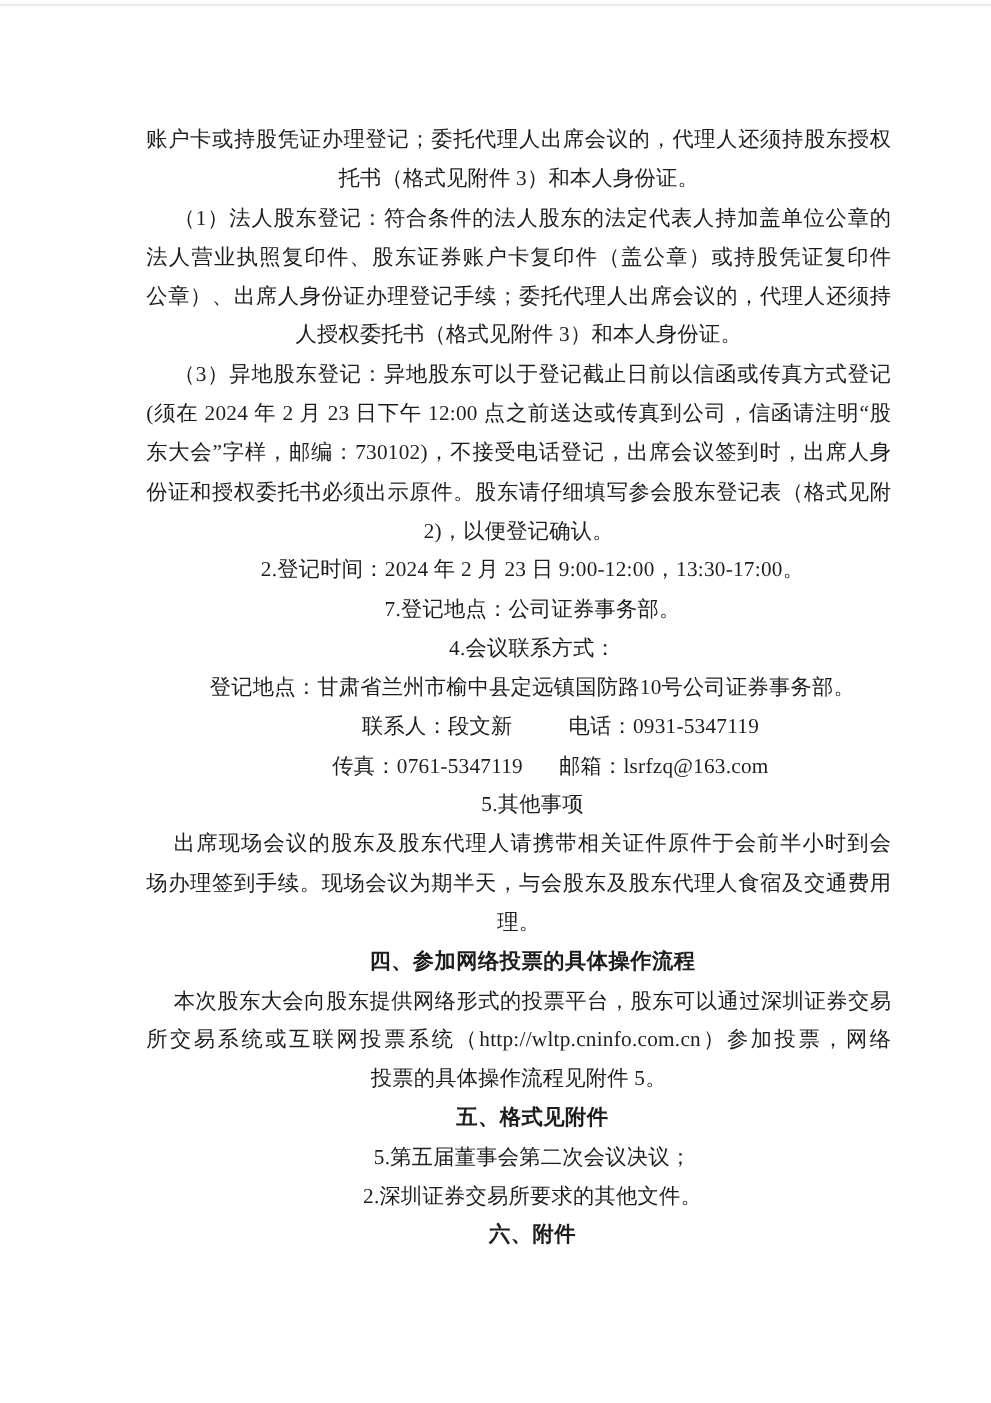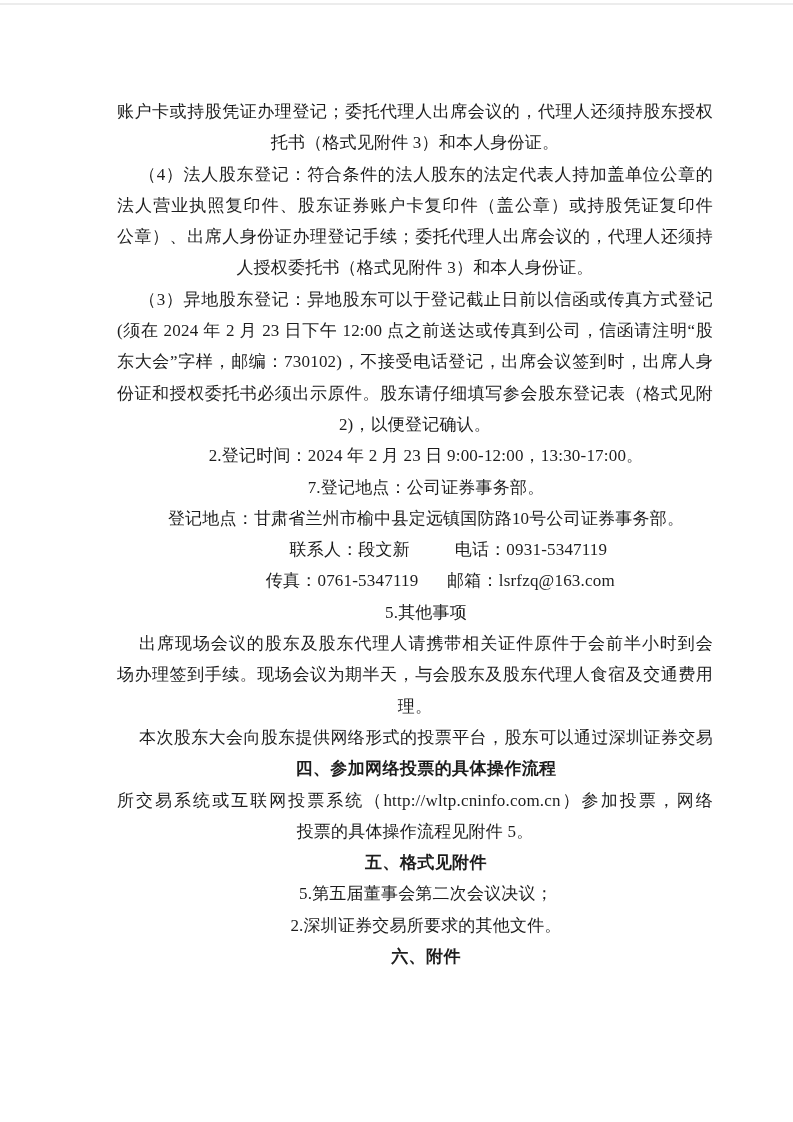--- a/index.html
+++ b/index.html
@@ -52,44 +52,45 @@
 </style>
 </head>
 <body>
 
 <div class="page">
   <div class="top-edge"></div>
 
   <div class="textblock">
     <div class="line j">账户卡或持股凭证办理登记；委托代理人出席会议的，代理人还须持股东授权委</div>
     <div class="line">托书（格式见附件 3）和本人身份证。</div>
-    <div class="line j ind">（4）法人股东登记：符合条件的法人股东的法定代表人持加盖单位公章的</div>
+    <div class="line j ind">（1）法人股东登记：符合条件的法人股东的法定代表人持加盖单位公章的</div>
     <div class="line j">法人营业执照复印件、股东证券账户卡复印件（盖公章）或持股凭证复印件（盖</div>
     <div class="line j">公章）、出席人身份证办理登记手续；委托代理人出席会议的，代理人还须持法</div>
     <div class="line">人授权委托书（格式见附件 3）和本人身份证。</div>
     <div class="line j ind">（3）异地股东登记：异地股东可以于登记截止日前以信函或传真方式登记</div>
     <div class="line j">(须在 2024 年 2 月 23 日下午 12:00 点之前送达或传真到公司，信函请注明“股</div>
     <div class="line j">东大会”字样，邮编：730102)，不接受电话登记，出席会议签到时，出席人身</div>
     <div class="line j">份证和授权委托书必须出示原件。股东请仔细填写参会股东登记表（格式见附件</div>
     <div class="line">2)，以便登记确认。</div>
     <div class="line ind">2.登记时间：2024 年 2 月 23 日 9:00-12:00，13:30-17:00。</div>
     <div class="line ind">7.登记地点：公司证券事务部。</div>
+    <div class="line ind">4.会议联系方式：</div>
     <div class="line ind">登记地点：甘肃省兰州市榆中县定远镇国防路10号公司证券事务部。</div>
     <div class="line ind">
       <span class="col1">联系人：段文新</span><span>电话：0931-5347119</span>
     </div>
     <div class="line ind">
       <span class="col1">传真：0761-5347119</span><span>邮箱：lsrfzq@163.com</span>
     </div>
     <div class="line ind">5.其他事项</div>
     <div class="line j ind">出席现场会议的股东及股东代理人请携带相关证件原件于会前半小时到会</div>
     <div class="line j">场办理签到手续。现场会议为期半天，与会股东及股东代理人食宿及交通费用自</div>
     <div class="line">理。</div>
+    <div class="line heading ind">四、参加网络投票的具体操作流程</div>
     <div class="line j ind">本次股东大会向股东提供网络形式的投票平台，股东可以通过深圳证券交易</div>
-    <div class="line heading ind">四、参加网络投票的具体操作流程</div>
     <div class="line j">所交易系统或互联网投票系统（http://wltp.cninfo.com.cn）参加投票，网络</div>
     <div class="line">投票的具体操作流程见附件 5。</div>
     <div class="line heading ind">五、格式见附件</div>
     <div class="line ind">5.第五届董事会第二次会议决议；</div>
     <div class="line ind">2.深圳证券交易所要求的其他文件。</div>
     <div class="line heading ind">六、附件</div>
   </div>
 </div>
 
 </body></html>

